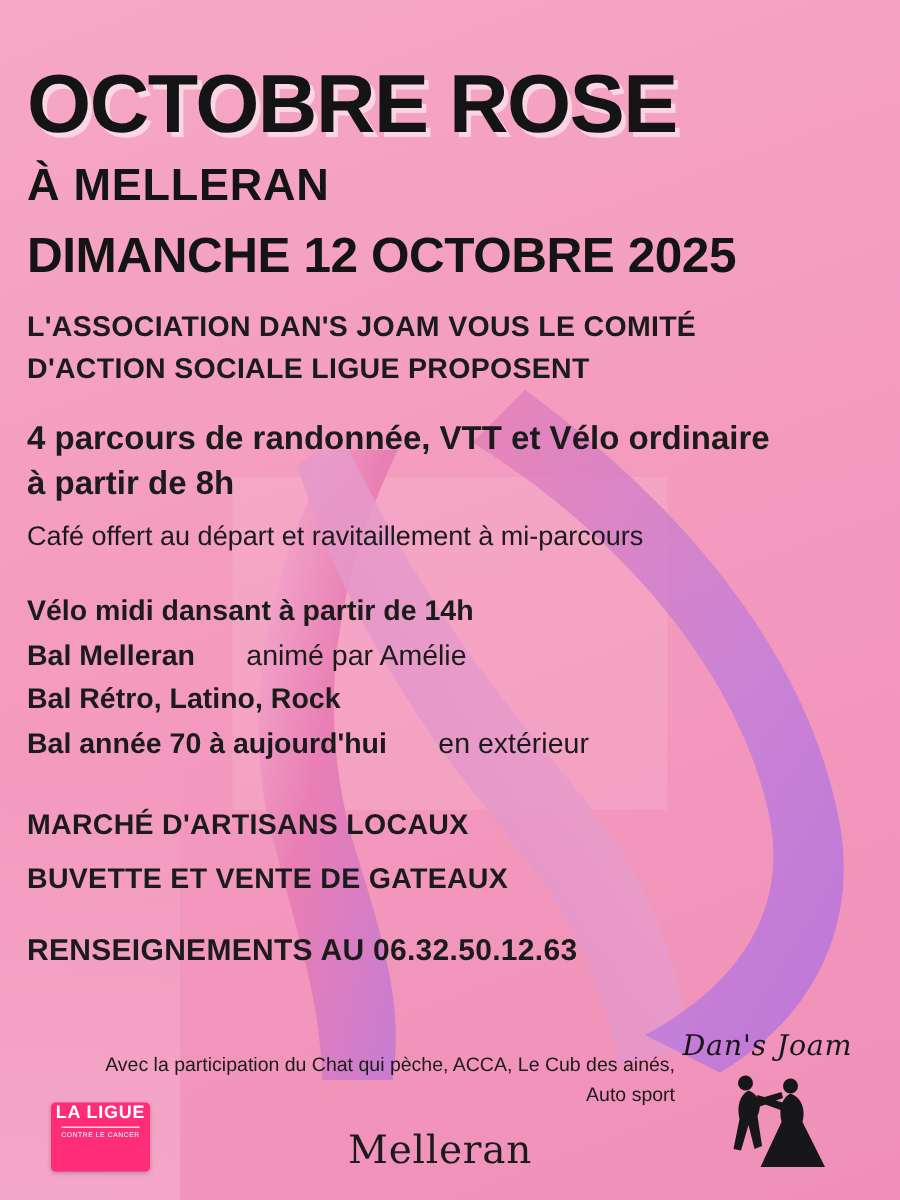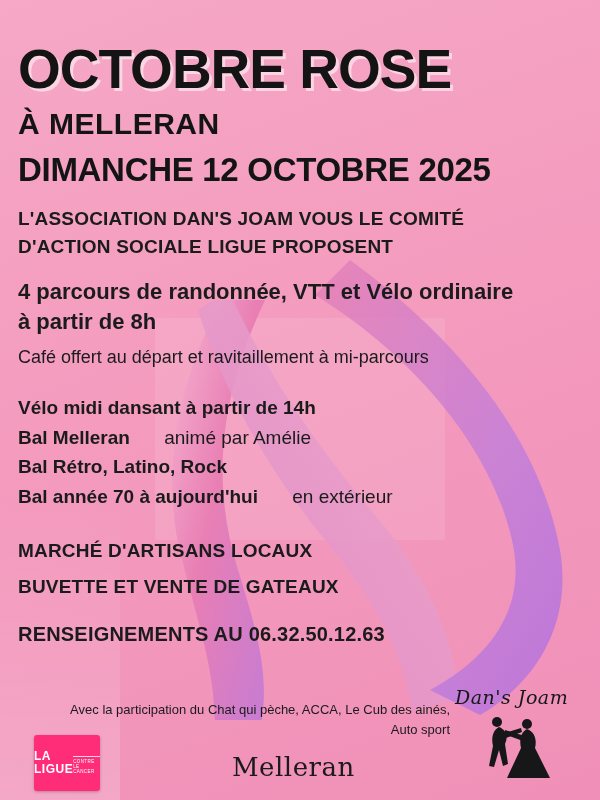--- a/index.html
+++ b/index.html
@@ -138,26 +138,26 @@
     line-height: 1.5;
     color: #1b1b1b;
   }
 
   
   .ligue-logo {
     position: absolute;
     left: 34px;
     top: 735px;
     width: 66px;
-    height: 56px;
+    height: 46px;
     background: #ff2d78;
     border-radius: 3px;
     color: #fff;
     display: flex;
-    flex-direction: row;
+    flex-direction: column;
     align-items: center;
     box-shadow: 0 1px 3px rgba(0,0,0,0.25);
   }
   .ligue-logo .l1 {
     font-size: 12px;
     font-weight: bold;
     letter-spacing: 0.5px;
     line-height: 1.1;
   }
   .ligue-logo .l2 {

